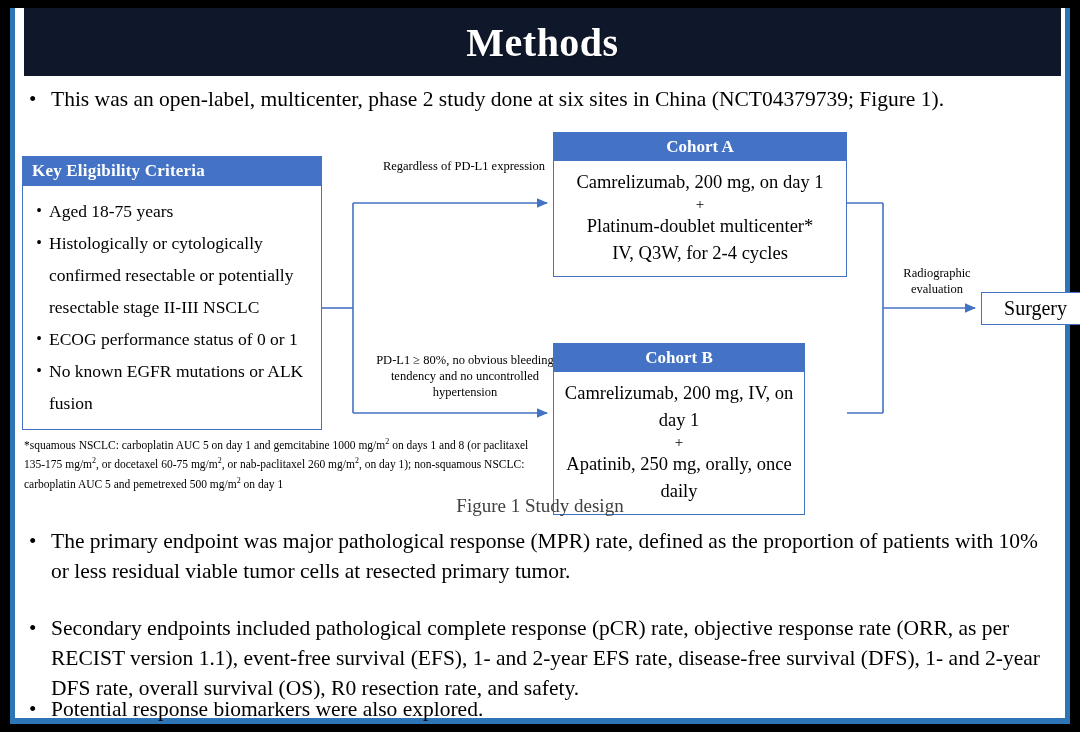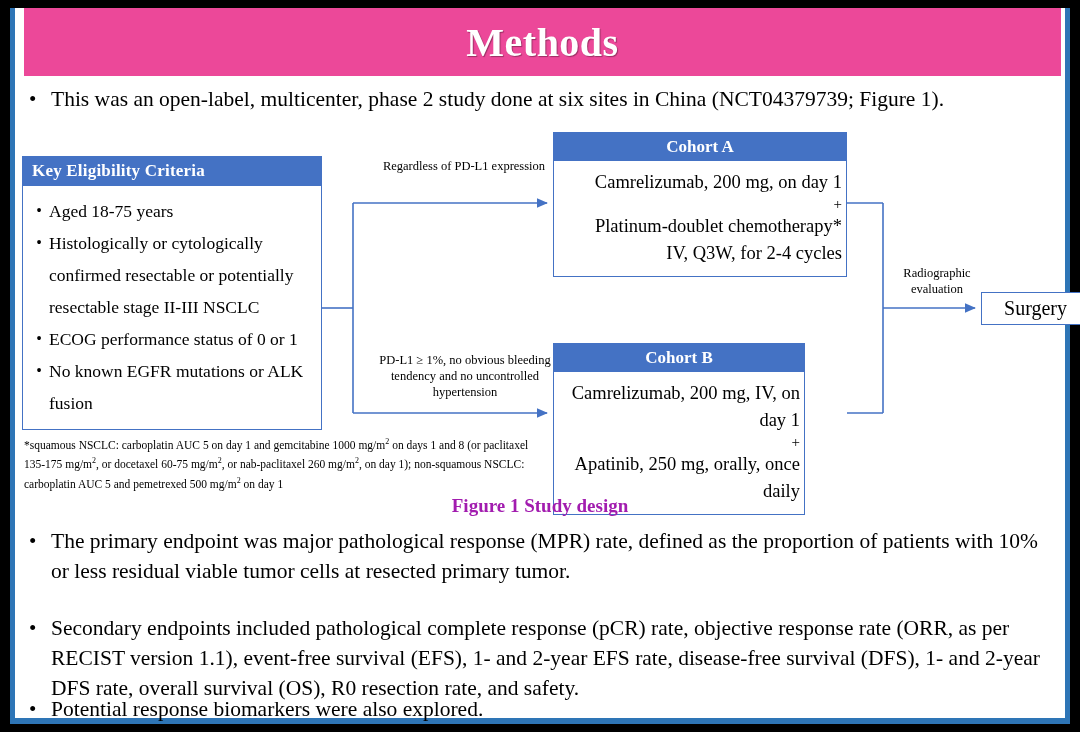--- a/index.html
+++ b/index.html
@@ -15,21 +15,21 @@
     width:1060px; height:716px;
     background:#ffffff;
     border-left:5px solid #2E75B6;
     border-right:5px solid #2E75B6;
     border-bottom:6px solid #2E75B6;
     box-sizing:border-box;
   }
   .title-banner{
     position:absolute; left:9px; top:0px;
     width:1037px; height:68px;
-    background:#ec4899;
+    background:#0f172a;
     display:flex; align-items:center; justify-content:center;
   }
   .title-banner .title{
     color:#ffffff;
     font-size:40px;
     font-weight:bold;
     letter-spacing:0.5px;
     text-shadow:1px 1px 1px rgba(0,0,0,0.35);
   }
 
@@ -82,21 +82,21 @@
   .footnote{
     position:absolute; left:9px; top:426px; width:528px;
     font-size:11.5px; line-height:15.5px; color:#000; text-align:left;
   }
   .footnote sup{ font-size:8px; }
 
   
   #cohortA{ left:538px; top:124px; width:294px; }
   #cohortB{ left:538px; top:335px; width:252px; }
   .cohort .box-head{ height:29px; justify-content:center; font-size:17px; }
-  .cohort .box-body{ padding:8px 4px 9px 4px; text-align:right; }
+  .cohort .box-body{ padding:8px 4px 9px 4px; text-align:center; }
   .cohort-line{ font-size:18.5px; line-height:27px; }
   .cohort-plus{ font-size:15px; line-height:17px; }
 
   
   #surgery{
     position:absolute; left:966px; top:284px; width:109px; height:33px;
     border:1px solid #4472C4; background:#fff;
     display:flex; align-items:center; justify-content:center;
     font-size:20px; box-sizing:border-box;
   }
@@ -104,21 +104,21 @@
   .edge-label{
     position:absolute; text-align:center;
     font-size:12.5px; line-height:16px; color:#000;
   }
   #lblTop{ left:366px; top:150px; width:166px; }
   #lblBottom{ left:352px; top:344px; width:196px; }
   #lblRight{ left:868px; top:257px; width:108px; }
 
   .caption{
     position:absolute; left:0; top:487px; width:1050px;
-    text-align:center; font-size:19px; font-weight:bold; color:#a21caf;
+    text-align:center; font-size:19px; font-weight:normal; color:#404040;
   }
 
   svg.conn{ position:absolute; left:0; top:0; width:1060px; height:716px; overflow:visible; }
 </style>
 </head>
 <body>
 
 <div class="slide">
 
   <div class="title-banner">
@@ -172,29 +172,29 @@
         <div class="elig-item">
           <span class="elig-dot">•</span>
           <span class="elig-txt">No known EGFR mutations or ALK fusion</span>
         </div>
       </div>
     </div>
 
     <div class="footnote"><span>*squamous NSCLC: carboplatin AUC 5 on day 1 and gemcitabine 1000 mg/m</span><sup>2</sup><span> on days 1 and 8 (or paclitaxel 135-175 mg/m</span><sup>2</sup><span>, or docetaxel 60-75 mg/m</span><sup>2</sup><span>, or nab-paclitaxel 260 mg/m</span><sup>2</sup><span>, on day 1); non-squamous NSCLC: carboplatin AUC 5 and pemetrexed 500 mg/m</span><sup>2</sup><span> on day 1</span></div>
 
     <div class="edge-label" id="lblTop">Regardless of PD-L1 expression</div>
-    <div class="edge-label" id="lblBottom">PD-L1 ≥ 1%, no obvious bleeding tendency and no uncontrolled hypertension</div>
+    <div class="edge-label" id="lblBottom">PD-L1 ≥ 80%, no obvious bleeding tendency and no uncontrolled hypertension</div>
     <div class="edge-label" id="lblRight">Radiographic evaluation</div>
 
     <div class="box cohort" id="cohortA">
       <div class="box-head">Cohort A</div>
       <div class="box-body">
         <div class="cohort-line">Camrelizumab, 200 mg, on day 1</div>
         <div class="cohort-plus">+</div>
-        <div class="cohort-line">Platinum-doublet chemotherapy*</div>
+        <div class="cohort-line">Platinum-doublet multicenter*</div>
         <div class="cohort-line">IV, Q3W, for 2-4 cycles</div>
       </div>
     </div>
 
     <div class="box cohort" id="cohortB">
       <div class="box-head">Cohort B</div>
       <div class="box-body">
         <div class="cohort-line">Camrelizumab, 200 mg, IV, on day 1</div>
         <div class="cohort-plus">+</div>
         <div class="cohort-line">Apatinib, 250 mg, orally, once daily</div>

